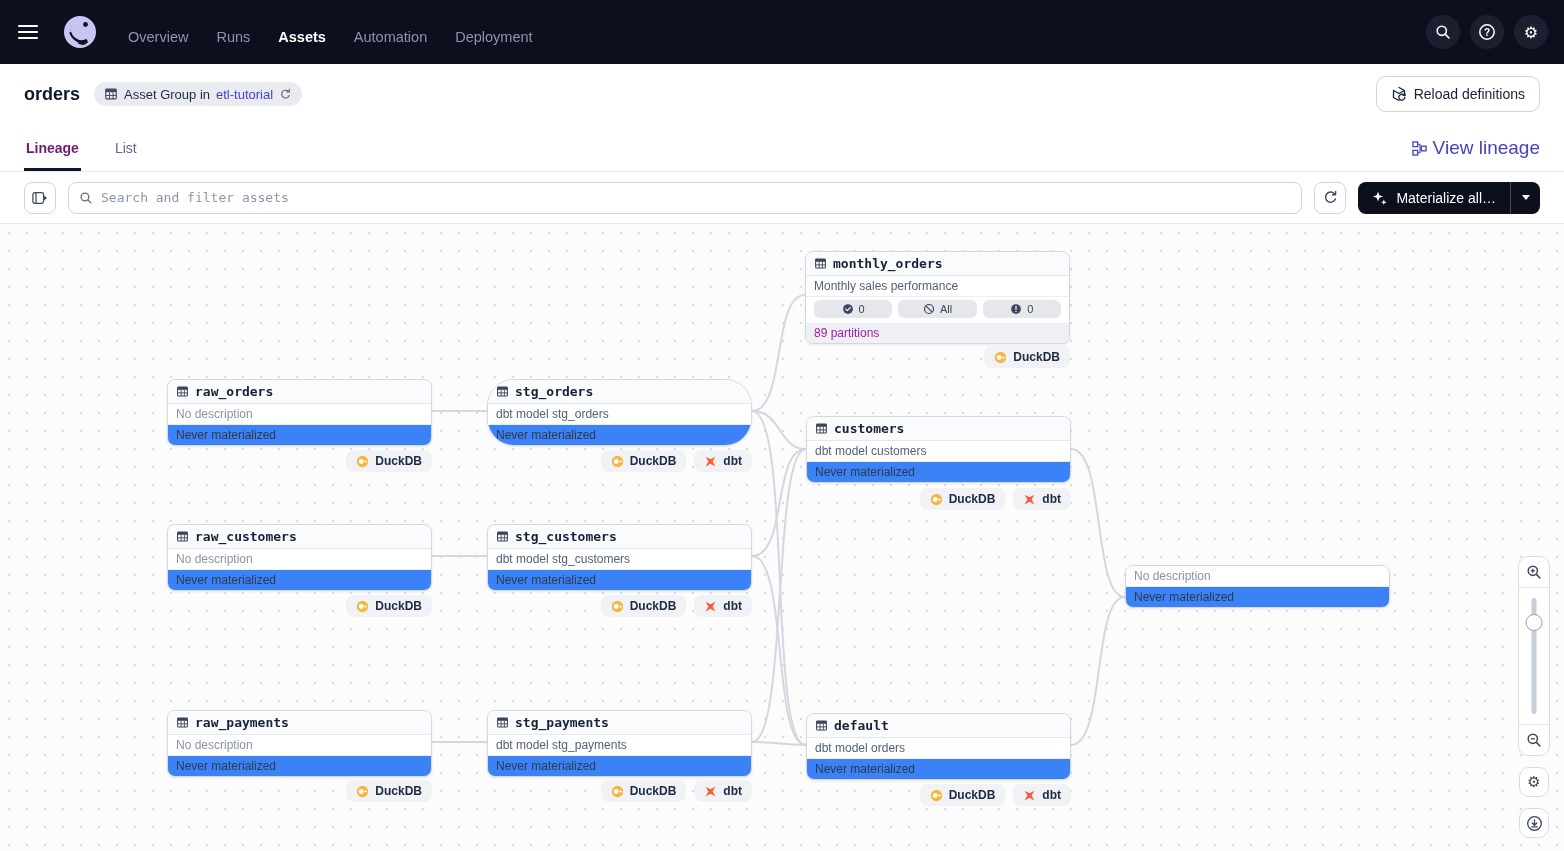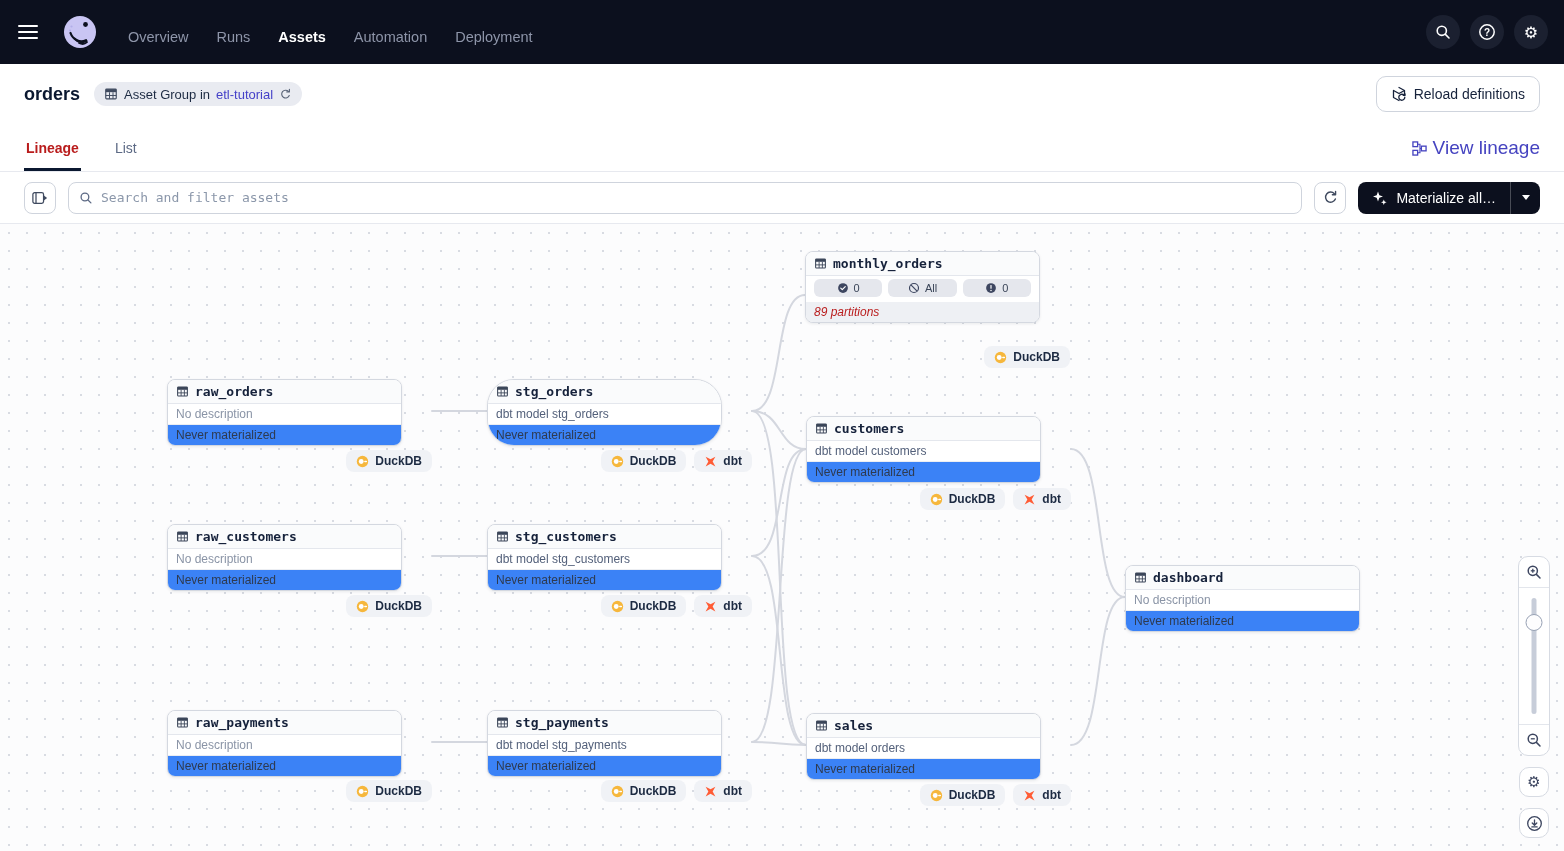--- a/index.html
+++ b/index.html
@@ -20,47 +20,47 @@
   
   .pagehead { height:60px; display:flex; align-items:center; padding:0 24px; background:#fff; }
   .pagetitle { font-size:18px; font-weight:700; color:#0b1830; margin-right:14px; }
   .group-pill { display:flex; align-items:center; gap:6px; background:#e9ebf1; border-radius:12px; height:24px; padding:0 10px; font-size:13px; color:#1c2a42; }
   .group-pill a { color:#4541c8; text-decoration:none; cursor:pointer; }
   .reload-btn { margin-left:auto; display:flex; align-items:center; gap:7px; height:36px; padding:0 14px; border:1px solid #cfd4dd; border-radius:10px; background:#fff; font-size:14px; color:#16223b; cursor:pointer; }
 
   
   .tabsrow { height:48px; display:flex; align-items:flex-end; padding:0 24px; border-bottom:1px solid #e7e9ef; background:#fff; }
   .tab { font-size:14px; padding:0 2px 12px 2px; margin-right:32px; cursor:pointer; color:#5d6a85; border-bottom:3px solid transparent; }
-  .tab.active { color:#b91c1c; font-weight:700; border-bottom-color:#0b1830; }
+  .tab.active { color:#701a75; font-weight:700; border-bottom-color:#0b1830; }
   .viewlineage { margin-left:auto; display:flex; align-items:center; gap:6px; font-size:19px; color:#4543c0; padding-bottom:12px; cursor:pointer; }
 
   
   .toolbar { height:52px; display:flex; align-items:center; gap:12px; padding:0 24px; border-bottom:1px solid #e7e9ef; background:#fff; }
   .sq-btn { width:32px; height:32px; border:1px solid #cfd4dd; border-radius:8px; background:#fff; display:flex; align-items:center; justify-content:center; cursor:pointer; color:#3f4a5f; flex:none; }
   .searchwrap { flex:1; height:32px; border:1px solid #cfd4dd; border-radius:8px; display:flex; align-items:center; padding:0 10px; gap:8px; background:#fff; }
   .searchwrap input { border:none; outline:none; flex:1; font-family:"DejaVu Sans Mono", monospace; font-size:13px; color:#243044; background:transparent; }
   .searchwrap input::placeholder { color:#8b97aa; }
   .mat-btn { display:flex; align-items:stretch; background:#0c101e; border-radius:8px; height:32px; overflow:hidden; cursor:pointer; flex:none; }
   .mat-main { display:flex; align-items:center; gap:8px; color:#fff; font-size:14px; padding:0 14px; }
   .mat-caret { display:flex; align-items:center; justify-content:center; width:30px; border-left:1px solid rgba(255,255,255,0.25); }
   .caret-down { width:0; height:0; border-left:4px solid transparent; border-right:4px solid transparent; border-top:5px solid #fff; }
 
   
   .canvas { position:relative; width:1564px; height:627px; background:#fcfcfd;
             background-image:radial-gradient(#d8dbe2 1px, transparent 1.2px);
             background-size:18px 18px; overflow:hidden; }
   .edges { position:absolute; left:0; top:0; z-index:0; }
 
-  .node { position:absolute; width:235px; background:#fff; border:1px solid #d4d8e0; border-radius:8px; overflow:hidden; box-shadow:0 1px 3px rgba(16,24,40,0.08); z-index:2; cursor:pointer; }
+  .node { position:absolute; width:265px; background:#fff; border:1px solid #d4d8e0; border-radius:8px; overflow:hidden; box-shadow:0 1px 3px rgba(16,24,40,0.08); z-index:2; cursor:pointer; }
   .node-header { display:flex; align-items:center; gap:6px; padding:4px 8px; background:#fafbfc; border-bottom:1px solid #e4e7ed;
                  font-family:"DejaVu Sans Mono", monospace; font-size:13px; font-weight:700; color:#16223b; }
   .node-desc { padding:3px 8px; font-size:12px; color:#53607a; border-bottom:1px solid #eceef2; background:#fff; white-space:nowrap; }
   .node-desc.muted { color:#8a94a6; }
   .node-footer { padding:3px 8px; font-size:12px; color:#2e3a4f; background:#3b82f6; }
-  .node-footer.partitions { color:#b91c1c; background:#eef0f4;font-style:italic; }
+  .node-footer.partitions { color:#a21caf; background:#eef0f4; }
   .pill-row { display:flex; gap:6px; padding:3px 8px 5px 8px; background:#fff; }
   .mini-pill { flex:1; display:flex; align-items:center; justify-content:center; gap:5px; background:#e5e7ed; border-radius:6px; height:18px; font-size:11px; color:#3a4558; }
 
   .badge-row { position:absolute; width:265px; display:flex; justify-content:flex-end; gap:8px; z-index:2; }
   .chip { display:flex; align-items:center; gap:6px; background:#f0f2f6; border-radius:8px; height:22px; padding:0 10px; font-size:12px; font-weight:700; color:#1c2a42; cursor:pointer; }
 
   
   .zoom-panel { position:absolute; right:14px; top:332px; width:32px; height:200px; background:#fff; border:1px solid #d7dbe3; border-radius:10px; display:flex; flex-direction:column; align-items:center; z-index:3; }
   .zp-btn { height:30px; width:100%; display:flex; align-items:center; justify-content:center; cursor:pointer; color:#3d4660; }
   .zp-div { width:100%; height:1px; background:#e3e6ec; }
@@ -218,20 +218,21 @@
     <div class="node-header">
       <svg width="13" height="13" viewBox="0 0 16 16">
           <rect x="2" y="2.5" width="12" height="11" rx="1" fill="none" stroke="#3a4558" stroke-width="1.3"></rect>
           <rect x="2" y="2.5" width="12" height="3.4" fill="#3a4558"></rect>
           <line x1="6.3" y1="6" x2="6.3" y2="13.5" stroke="#3a4558" stroke-width="1.1"></line>
           <line x1="10.3" y1="6" x2="10.3" y2="13.5" stroke="#3a4558" stroke-width="1.1"></line>
           <line x1="2" y1="9.7" x2="14" y2="9.7" stroke="#3a4558" stroke-width="1.1"></line>
         </svg>
       <span>monthly_orders</span>
     </div>
+    <div class="node-desc">Monthly sales performance</div>
     <div class="pill-row">
       <div class="mini-pill">
         <svg width="12" height="12" viewBox="0 0 16 16">
             <circle cx="8" cy="8" r="6.5" fill="#3d4660"></circle>
             <path d="M5 8.2l2 2 4-4" stroke="#fff" stroke-width="1.6" fill="none" stroke-linecap="round" stroke-linejoin="round"></path>
           </svg>
         <span>0</span>
       </div>
       <div class="mini-pill">
         <svg width="12" height="12" viewBox="0 0 16 16">
@@ -399,30 +400,20 @@
     </div>
     <div class="chip">
       <svg width="13" height="13" viewBox="0 0 24 24">
           <polygon points="3,3 12,8 21,3 16,12 21,21 12,16 3,21 8,12" fill="#ff5c35"></polygon>
         </svg>
       <span>dbt</span>
     </div>
   </div>
 
   <div class="node" style="left:1125px; top:341px;">
-    <div class="node-header">
-      <svg width="13" height="13" viewBox="0 0 16 16">
-          <rect x="2" y="2.5" width="12" height="11" rx="1" fill="none" stroke="#3a4558" stroke-width="1.3"></rect>
-          <rect x="2" y="2.5" width="12" height="3.4" fill="#3a4558"></rect>
-          <line x1="6.3" y1="6" x2="6.3" y2="13.5" stroke="#3a4558" stroke-width="1.1"></line>
-          <line x1="10.3" y1="6" x2="10.3" y2="13.5" stroke="#3a4558" stroke-width="1.1"></line>
-          <line x1="2" y1="9.7" x2="14" y2="9.7" stroke="#3a4558" stroke-width="1.1"></line>
-        </svg>
-      <span>dashboard</span>
-    </div>
     <div class="node-desc muted">No description</div>
     <div class="node-footer">Never materialized</div>
   </div>
 
   <div class="node" style="left:167px; top:486px;">
     <div class="node-header">
       <svg width="13" height="13" viewBox="0 0 16 16">
           <rect x="2" y="2.5" width="12" height="11" rx="1" fill="none" stroke="#3a4558" stroke-width="1.3"></rect>
           <rect x="2" y="2.5" width="12" height="3.4" fill="#3a4558"></rect>
           <line x1="6.3" y1="6" x2="6.3" y2="13.5" stroke="#3a4558" stroke-width="1.1"></line>
@@ -478,21 +469,21 @@
 
   <div class="node" style="left:806px; top:489px;">
     <div class="node-header">
       <svg width="13" height="13" viewBox="0 0 16 16">
           <rect x="2" y="2.5" width="12" height="11" rx="1" fill="none" stroke="#3a4558" stroke-width="1.3"></rect>
           <rect x="2" y="2.5" width="12" height="3.4" fill="#3a4558"></rect>
           <line x1="6.3" y1="6" x2="6.3" y2="13.5" stroke="#3a4558" stroke-width="1.1"></line>
           <line x1="10.3" y1="6" x2="10.3" y2="13.5" stroke="#3a4558" stroke-width="1.1"></line>
           <line x1="2" y1="9.7" x2="14" y2="9.7" stroke="#3a4558" stroke-width="1.1"></line>
         </svg>
-      <span>sales</span>
+      <span>default</span>
     </div>
     <div class="node-desc">dbt model orders</div>
     <div class="node-footer">Never materialized</div>
   </div>
   <div class="badge-row" style="left:806px; top:560px;">
     <div class="chip">
       <svg width="13" height="13" viewBox="0 0 16 16">
           <circle cx="8" cy="8" r="7" fill="#f6b73c"></circle>
           <circle cx="6.4" cy="8" r="3" fill="#fff"></circle>
           <rect x="10" y="7" width="3.6" height="2" rx="1" fill="#fff"></rect>

